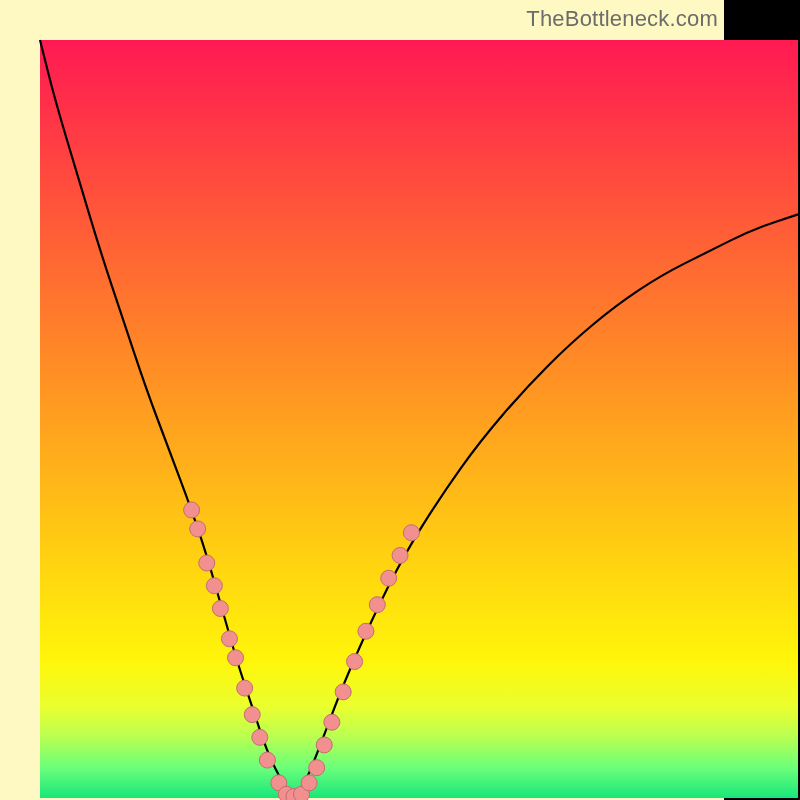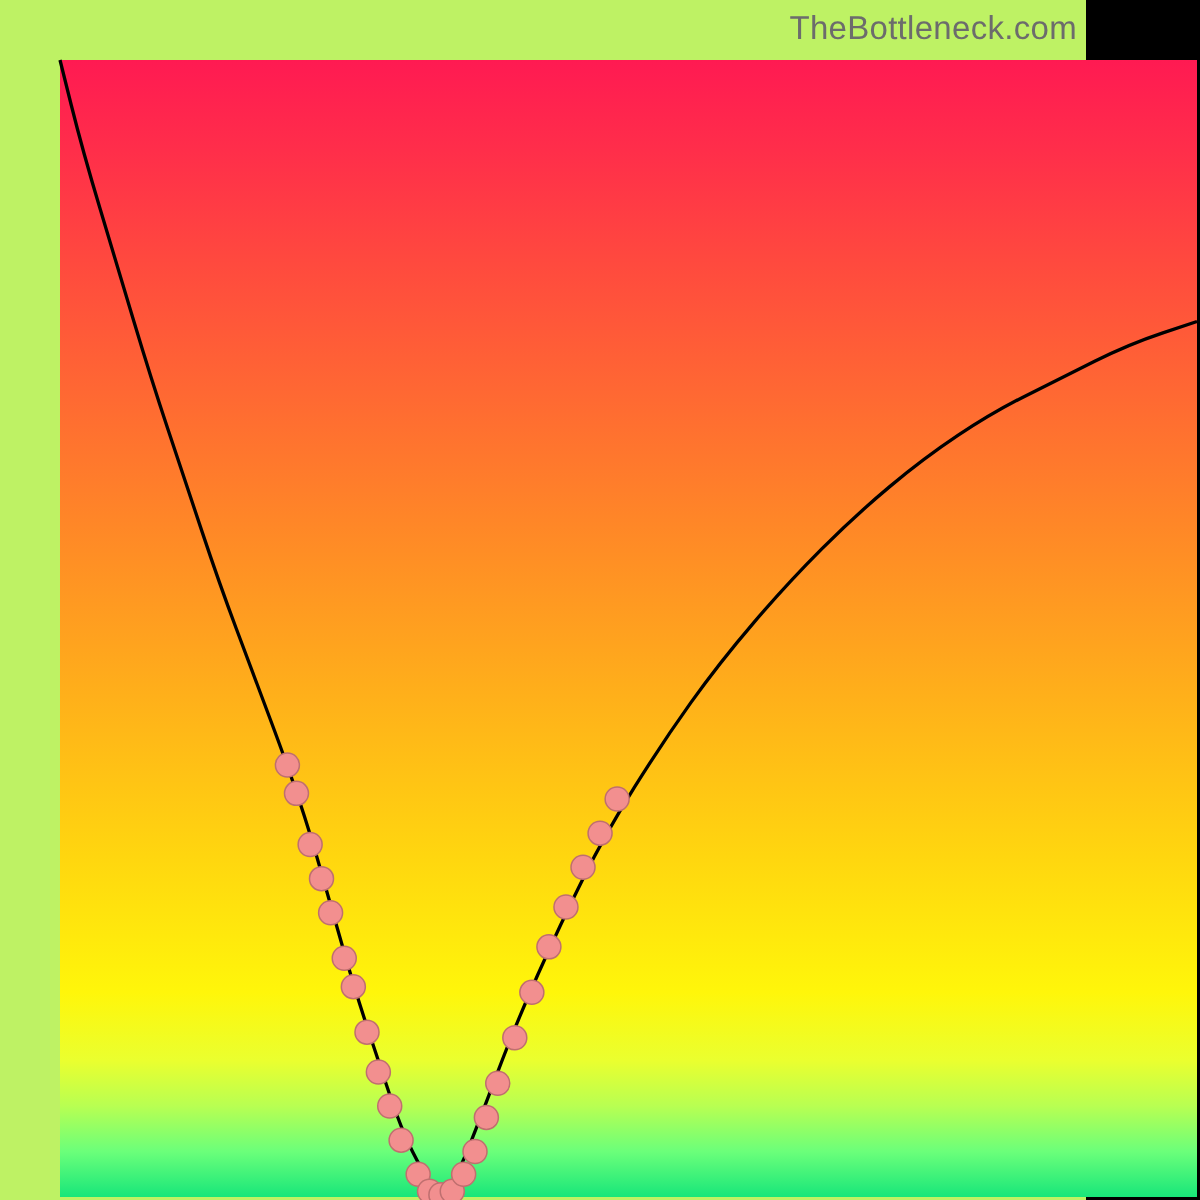--- a/index.html
+++ b/index.html
@@ -8,21 +8,21 @@
     width: 800px;
     height: 800px;
     overflow: hidden;
     background: #000;
     font-family: Arial, Helvetica, sans-serif;
   }
   .frame {
     position: relative;
     width: 724px;
     height: 800px;
-    background: #bef264;
+    background: #fef9c3;
   }
   .plot-area {
     position: absolute;
     left: 40px;
     top: 40px;
     width: 758px;
     height: 758px;
     
     background: linear-gradient(
       to bottom,

